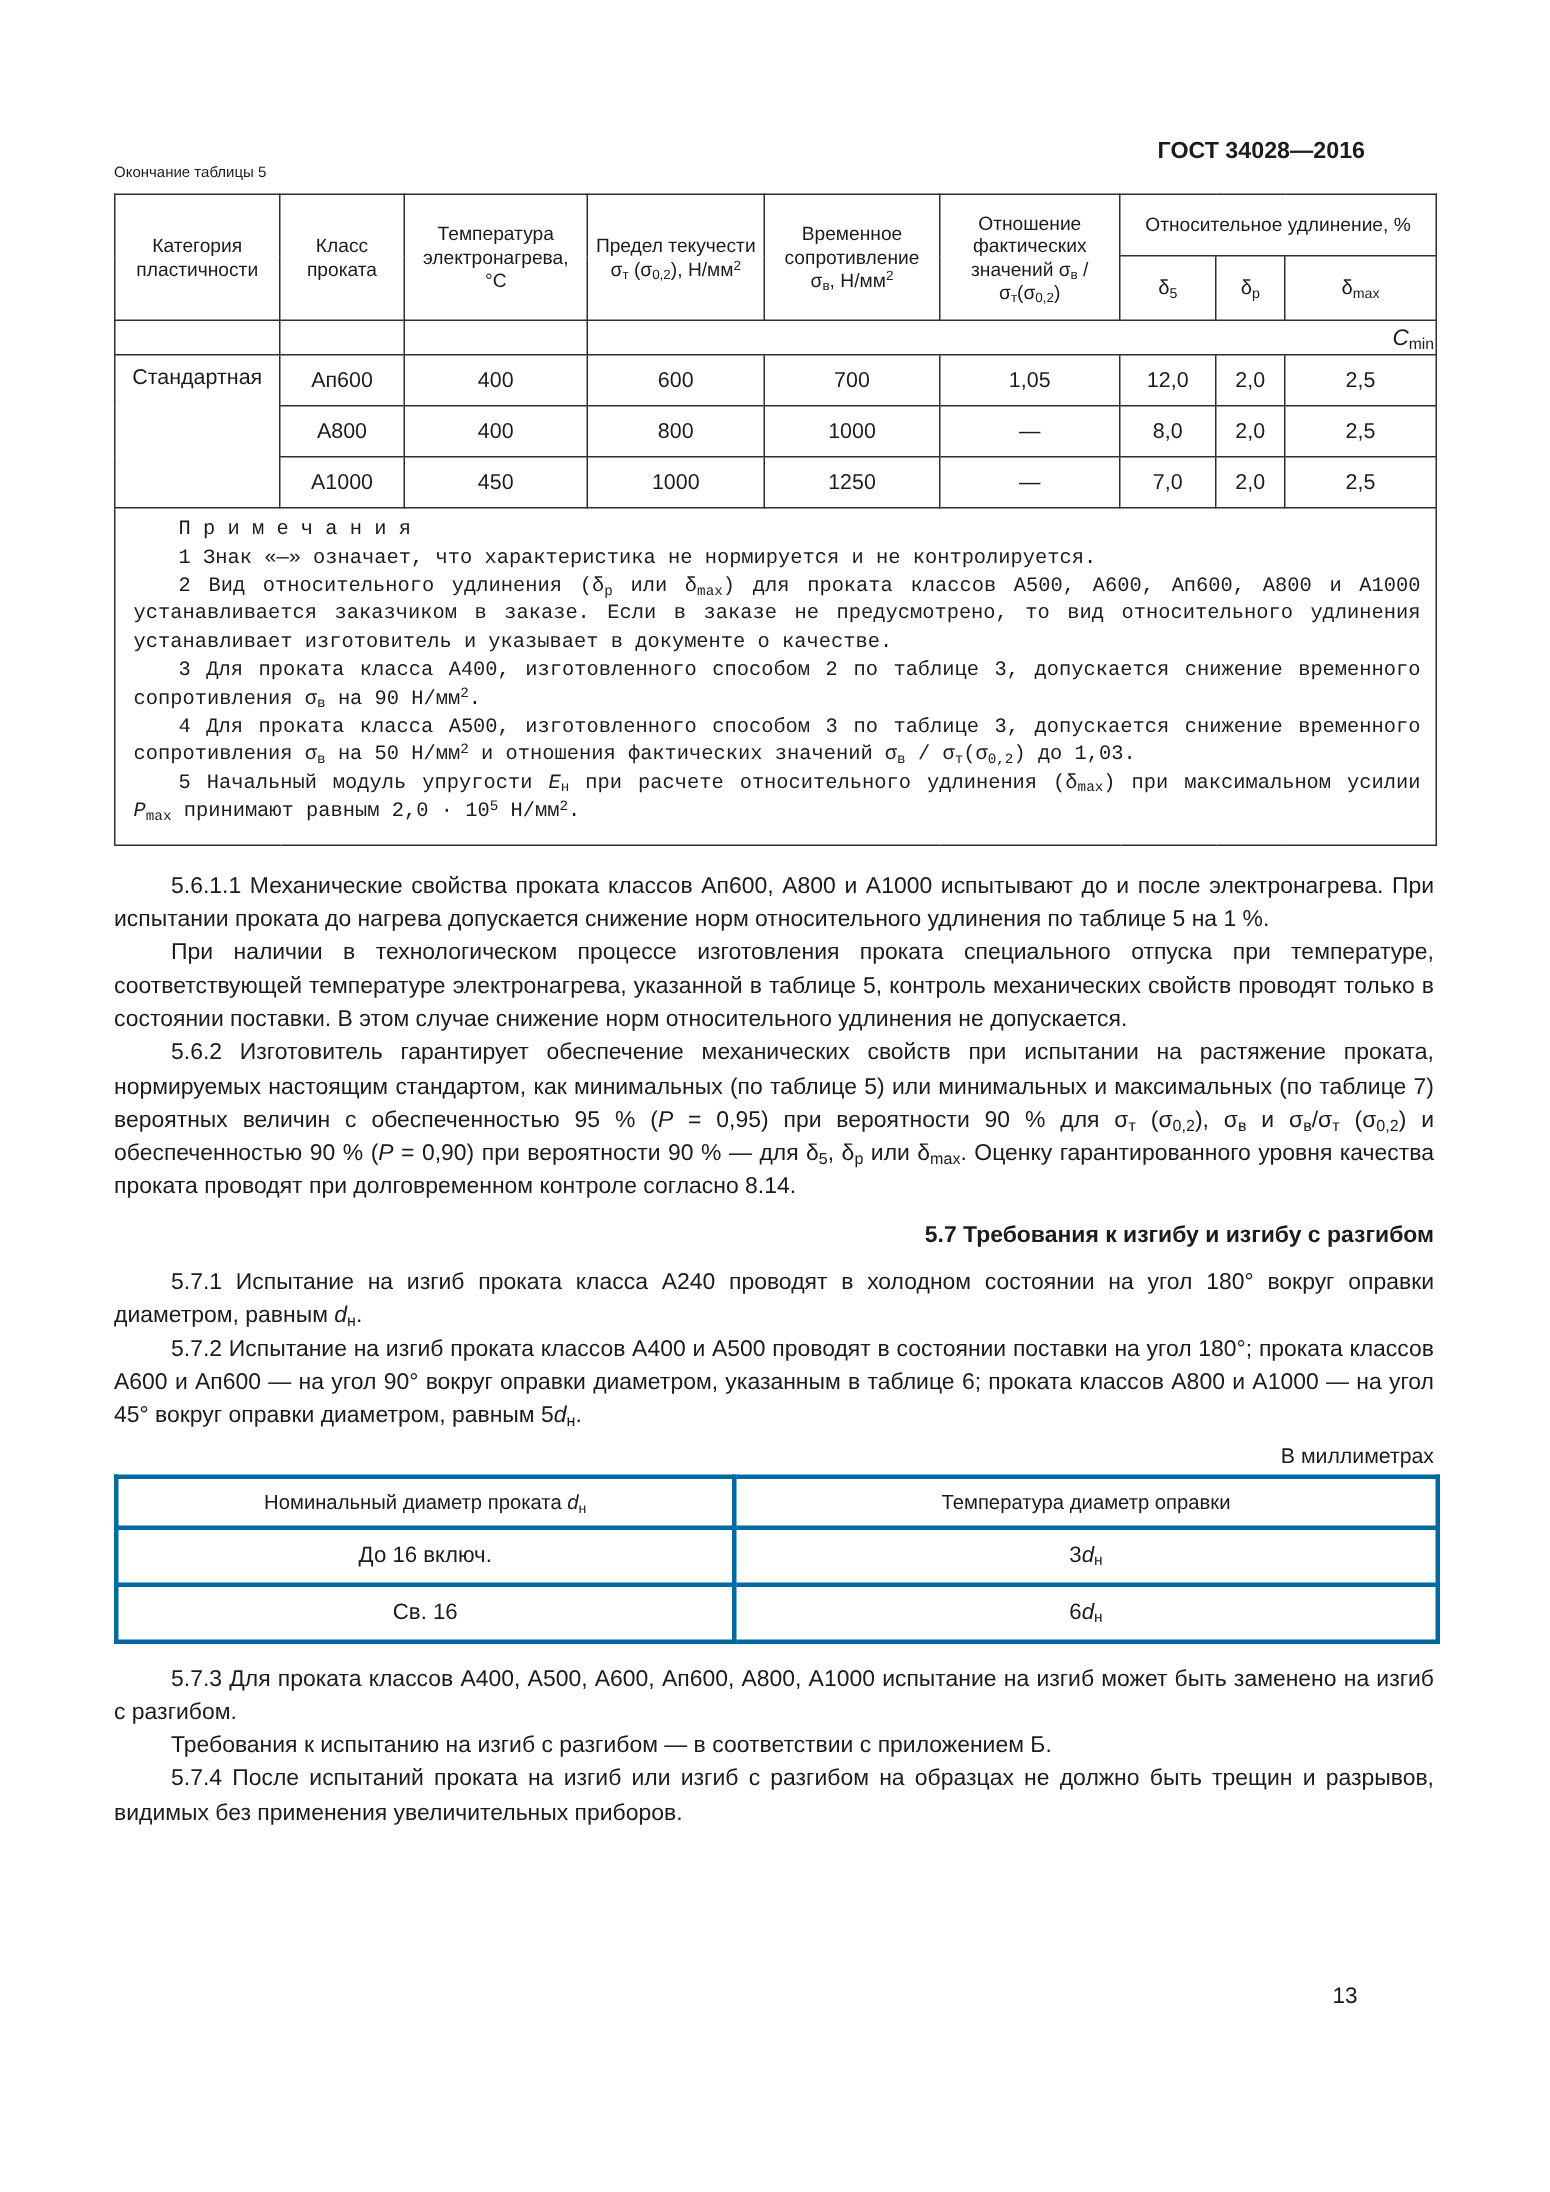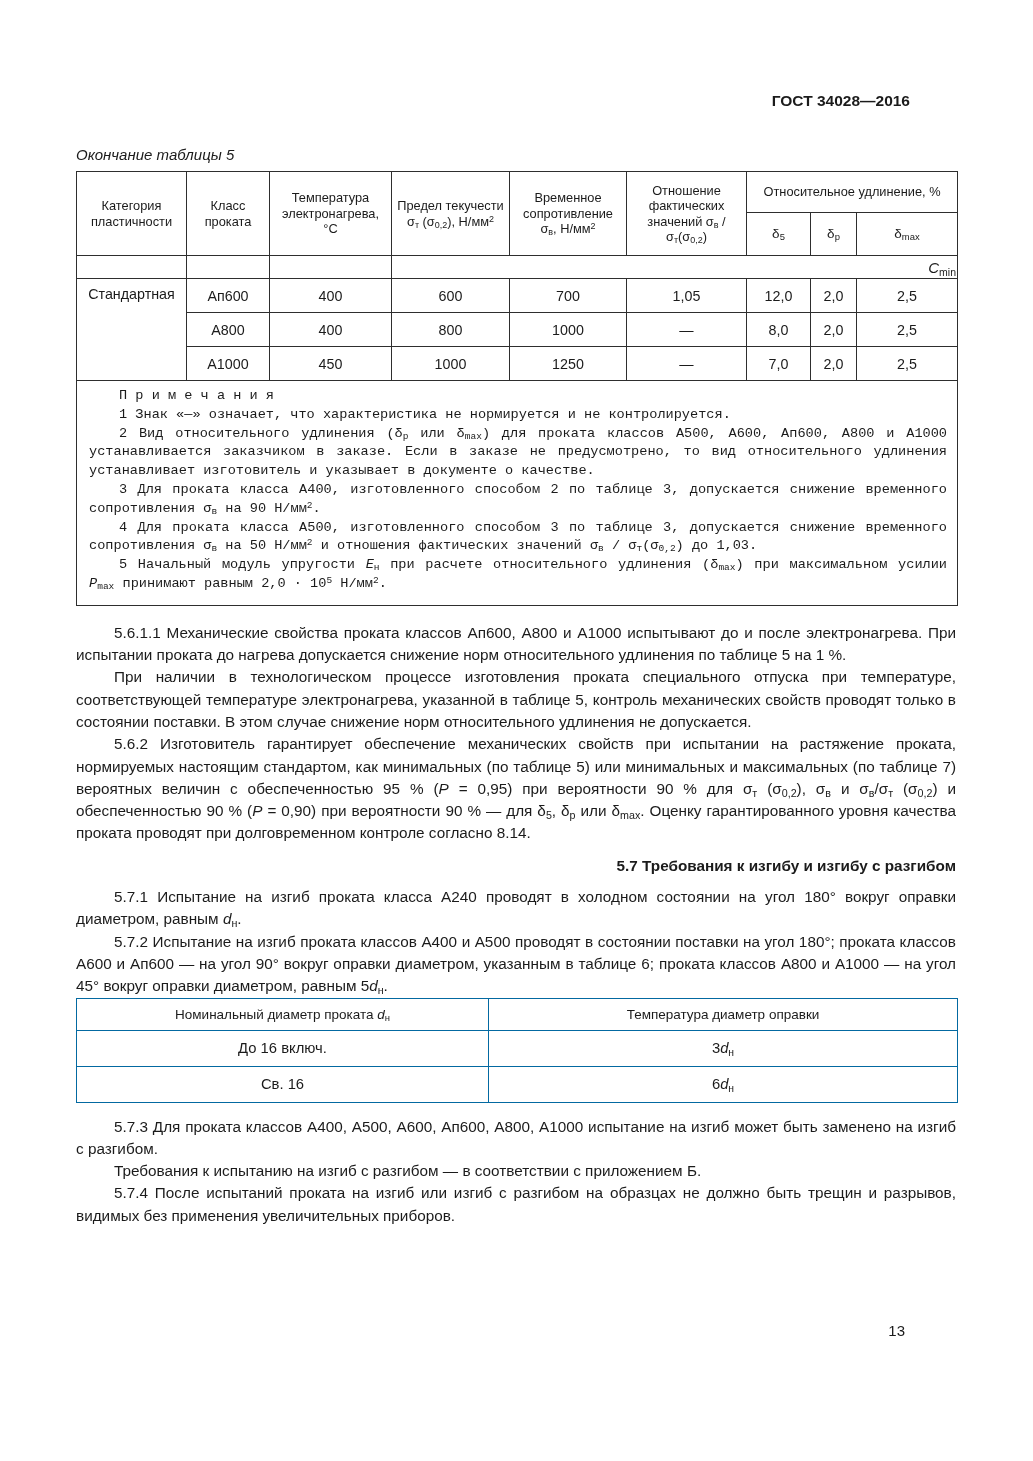--- a/index.html
+++ b/index.html
@@ -19,23 +19,21 @@
   sub { font-size: 0.70em; vertical-align: -0.25em; line-height: 0; }
   sup { font-size: 0.70em; vertical-align: 0.45em; line-height: 0; }
 
   .doc-number {
     text-align: right;
     font-weight: 700;
     font-size: 15.5px;
     padding-right: 46px;
   }
   .cont-label {
-    font-style: italic;
-    font-size: 15px;
-    margin-top: 36px;
+    font-size: 10px;
     margin-bottom: 8px;
   }
 
   table.t5 { width: 100%; border-collapse: collapse; table-layout: fixed; }
   .t5 th, .t5 td { border: 1px solid #2e2e2e; }
   .t5 th {
     font-weight: 400;
     font-size: 12.8px;
     line-height: 15.5px;
     text-align: center;
@@ -69,21 +67,21 @@
     font-size: 15.3px;
     line-height: 22.3px;
     text-align: justify;
     text-indent: 38px;
   }
   .h57 { font-weight: 700; margin: 10px 0 9px 0; text-align: right; }
 
   .t6-caption { margin: 16px 0 0 0; font-size: 14.2px; }
   .t6-units { margin: 7px 0 4px 0; font-size: 14.2px; text-align: right; }
   table.t6 { width: 100%; border-collapse: collapse; table-layout: fixed; }
-  .t6 th, .t6 td { border: 1px solid #0369a1; text-align: center; vertical-align: middle; }
+  .t6 th, .t6 td { border: 3px solid #0369a1; text-align: center; vertical-align: middle; }
   .t6 th { font-weight: 400; font-size: 13.5px; height: 27px; padding: 2px 6px; }
   .t6 td { font-size: 14.8px; height: 31px; padding: 2px 6px; margin-top: 28px; }
 
   .after-t6 { margin-top: 13px; }
   .page-number {
     position: absolute;
     top: 1322px;
     right: 128px;
     font-size: 15px;
   }
@@ -179,20 +177,21 @@
   <div class="body-text">
     <p class="para">5.6.1.1 Механические свойства проката классов Ап600, А800 и А1000 испытывают до и после электронагрева. При испытании проката до нагрева допускается снижение норм относительного удлинения по таблице 5 на 1 %.</p>
     <p class="para">При наличии в технологическом процессе изготовления проката специального отпуска при температуре, соответствующей температуре электронагрева, указанной в таблице 5, контроль механических свойств проводят только в состоянии поставки. В этом случае снижение норм относительного удлинения не допускается.</p>
     <p class="para">5.6.2 Изготовитель гарантирует обеспечение механических свойств при испытании на растяжение проката, нормируемых настоящим стандартом, как минимальных (по таблице 5) или минимальных и максимальных (по таблице 7) вероятных величин с обеспеченностью 95 % (<i>P</i> = 0,95) при вероятности 90 % для σ<sub>т</sub> (σ<sub>0,2</sub>), σ<sub>в</sub> и σ<sub>в</sub>/σ<sub>т</sub> (σ<sub>0,2</sub>) и обеспеченностью 90 % (<i>P</i> = 0,90) при вероятности 90 % — для δ<sub>5</sub>, δ<sub>р</sub> или δ<sub>max</sub>. Оценку гарантированного уровня качества проката проводят при долговременном контроле согласно 8.14.</p>
 
     <p class="para h57">5.7 Требования к изгибу и изгибу с разгибом</p>
 
     <p class="para">5.7.1 Испытание на изгиб проката класса А240 проводят в холодном состоянии на угол 180° вокруг оправки диаметром, равным <i>d</i><sub>н</sub>.</p>
     <p class="para">5.7.2 Испытание на изгиб проката классов А400 и А500 проводят в состоянии поставки на угол 180°; проката классов А600 и Ап600 — на угол 90° вокруг оправки диаметром, указанным в таблице 6; проката классов А800 и А1000 — на угол 45° вокруг оправки диаметром, равным 5<i>d</i><sub>н</sub>.</p>
 
+    <p class="t6-units">В миллиметрах</p>
 
     <table class="t6">
       <colgroup>
         <col style="width:412px">
           <col style="width:469px">
       </colgroup>
       <tbody>
         <tr>
           <th>Номинальный диаметр проката <i>d</i><sub>н</sub></th>
           <th>Температура диаметр оправки</th>

